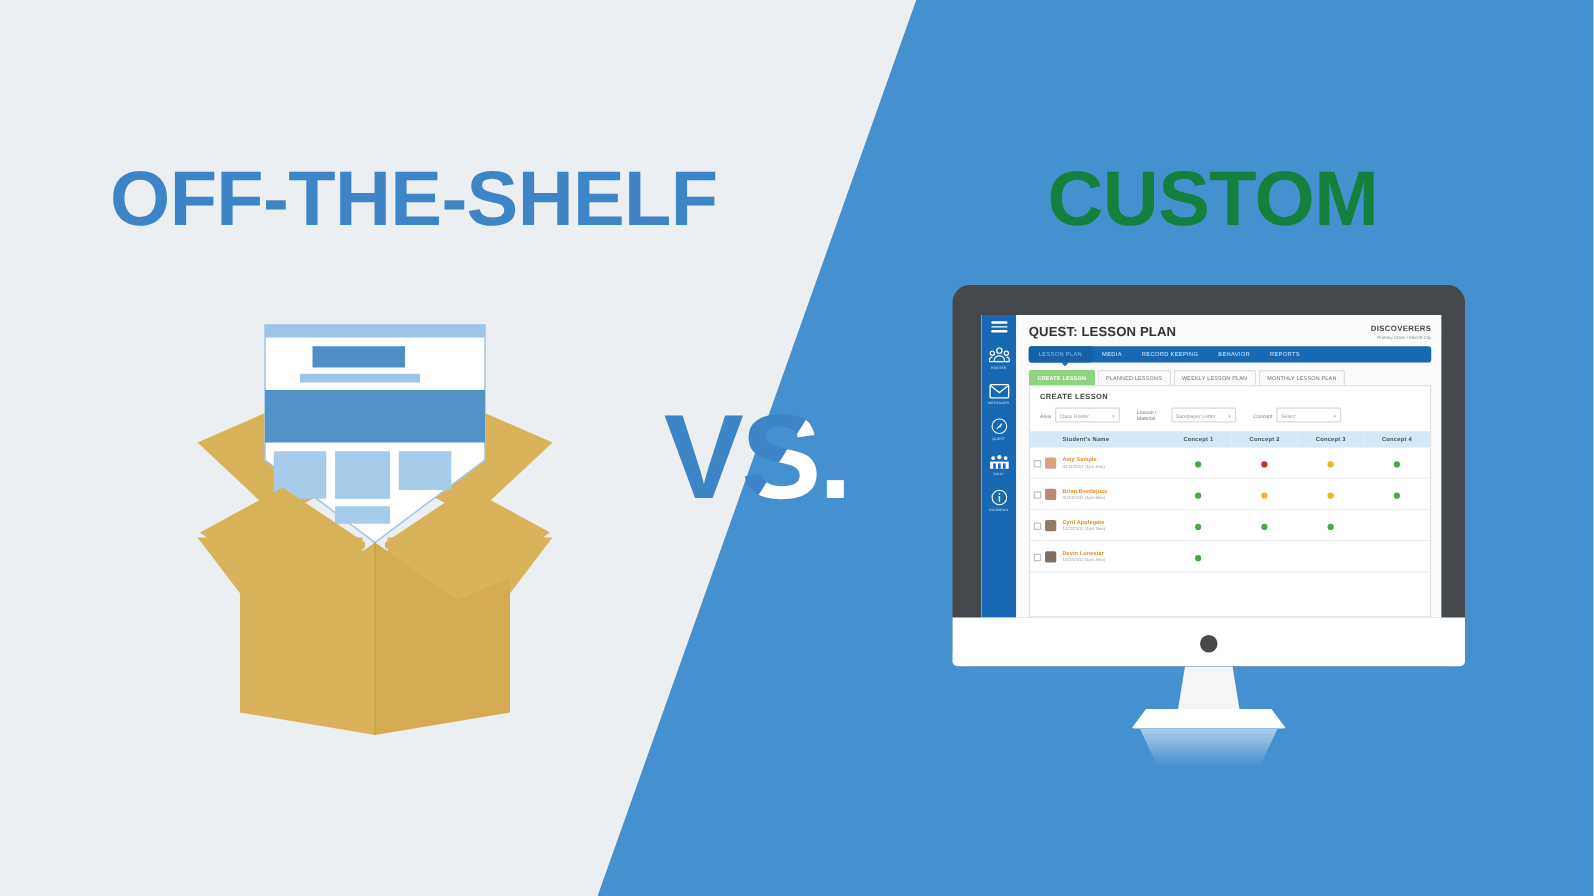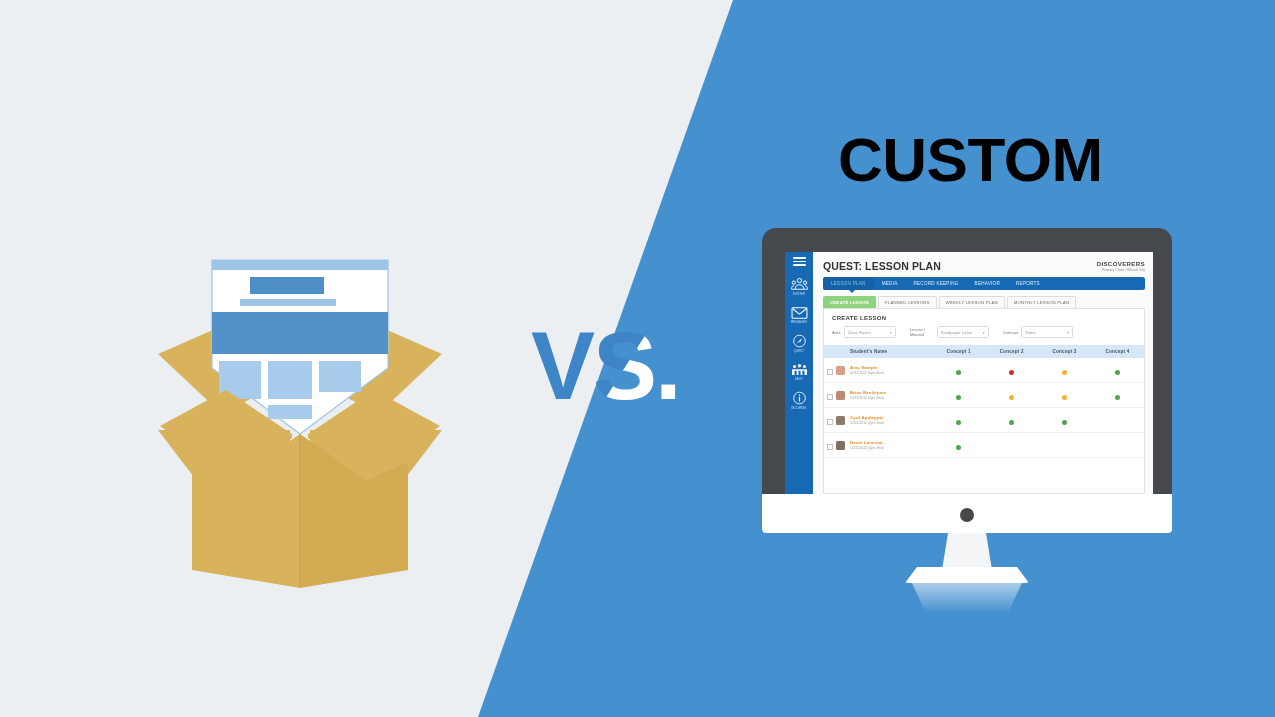--- a/index.html
+++ b/index.html
@@ -26,21 +26,21 @@
   
   .title{
     position:absolute;margin:0;
     font-weight:bold;letter-spacing:-0.5px;
     white-space:nowrap;
   }
   #title-left{
     left:88px;top:124px;font-size:62px;color:#3d85c6;
   }
   #title-right{
-    left:838px;top:124px;font-size:62px;color:#000000;
+    left:838px;top:124px;font-size:62px;color:#15803d;
   }
 
   
   #vs-wrap{position:absolute;left:531px;top:318px;width:180px;height:100px;}
   .vs-text{
     position:absolute;left:0;top:0;margin:0;
     font-size:96px;font-weight:bold;line-height:96px;letter-spacing:-2px;
     white-space:nowrap;
   }
   #vs-blue{color:#3d85c6;clip-path:polygon(0 0, 125px 0, 62px 100px, 0 100px);}
@@ -152,20 +152,21 @@
   .dot{display:inline-block;width:5px;height:5px;border-radius:50%;}
 </style>
 </head>
 <body>
 
 <div id="stage">
 
   <div class="side-left"></div>
   <div class="side-right"></div>
 
+  <h1 class="title" id="title-left">OFF-THE-SHELF</h1>
   <h1 class="title" id="title-right">CUSTOM</h1>
 
   <div id="vs-wrap">
     <div class="vs-text" id="vs-blue">VS.</div>
     <div class="vs-text" id="vs-white">VS.</div>
   </div>
 
   <div id="box-art">
     <svg width="300" height="340" viewBox="0 0 300 340" xmlns="http://www.w3.org/2000/svg">
 

